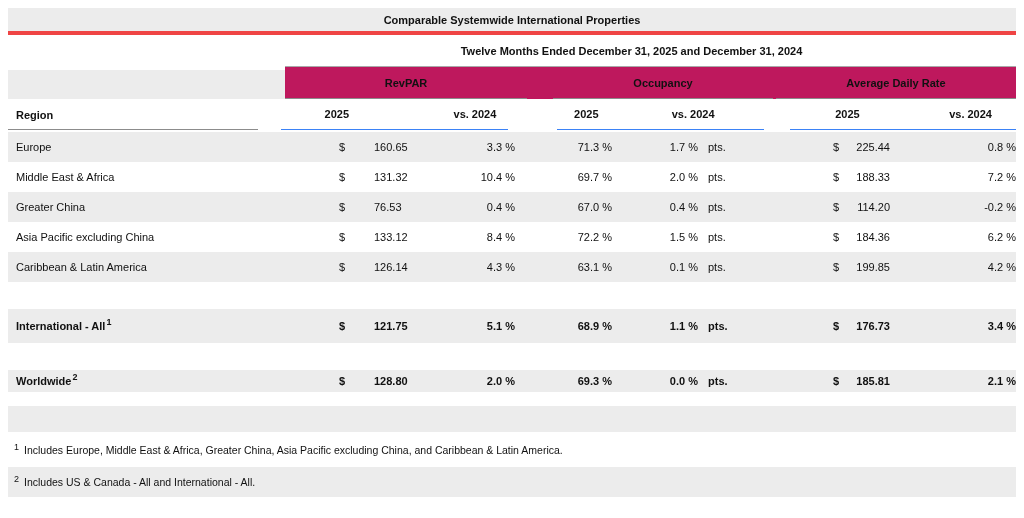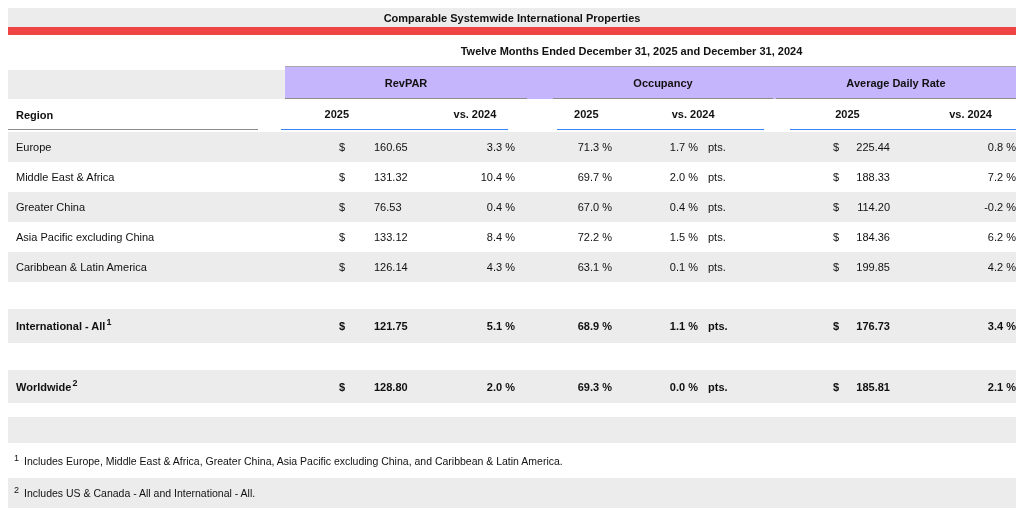--- a/index.html
+++ b/index.html
@@ -13,37 +13,37 @@
   .wrap { width: 1008px; margin: 8px 0 0 8px; font-size: 11px; }
 
   .shaded { background: #ececec; }
 
   
   .title-row {
     height: 27px;
     background: #ececec;
     display: flex; align-items: center; justify-content: center;
     font-weight: bold;
-    border-bottom: 8px solid #ef4444;
+    border-bottom: 4px solid #ef4444;
   }
 
   
   .months-row { height: 31px; display: flex; }
   .months-row .left-spacer { width: 277px; }
   .months-row .rsec {
     flex: 1; display: flex; align-items: center; justify-content: center;
     font-weight: bold; padding-right: 38px;
   }
 
   
   .ghead-row { height: 33px; display: flex; }
   .ghead-row .region-pad { width: 277px; background: #ececec; height: 29px; margin-top: 4px; }
   .ghead-row .rsec {
     flex: 1; display: flex;
-    background: #c4b5fd;
+    background: #be185d;
     border-top: 1px solid #a9a9a9;
   }
   .gcell {
     display: flex; align-items: center; justify-content: center;
     font-weight: bold;
     border-bottom: 1px solid #8c8c8c;
   }
   .g1w { width: 242px; } .gapA { width: 26px; } .g2w { width: 220px; }
   .gapB { width: 3px; }  .g3w { width: 240px; }
 
@@ -77,21 +77,21 @@
   .c-gapB { width: 3px; }
   .c-g3 { width: 240px; display: flex; align-items: center; }
   .s-dollar3 { width: 63px; text-align: right; }
   .s-val3    { width: 51px; text-align: right; }
   .s-vs3     { flex: 1; text-align: right; }
 
   .data-row { height: 30px; }
   .bold, .bold * { font-weight: bold; }
 
   .intl-row  { height: 34px; }
-  .world-row { height: 33px; align-items: center; }
+  .world-row { height: 22px; align-items: center; }
 
   sup.ref {
     font-size: 9px; font-weight: bold;
     position: relative; top: -4px; left: 1px;
   }
 
   
   .sp2  { height: 2px; }
   .sp27 { height: 27px; }
   .sp14 { height: 14px; }

